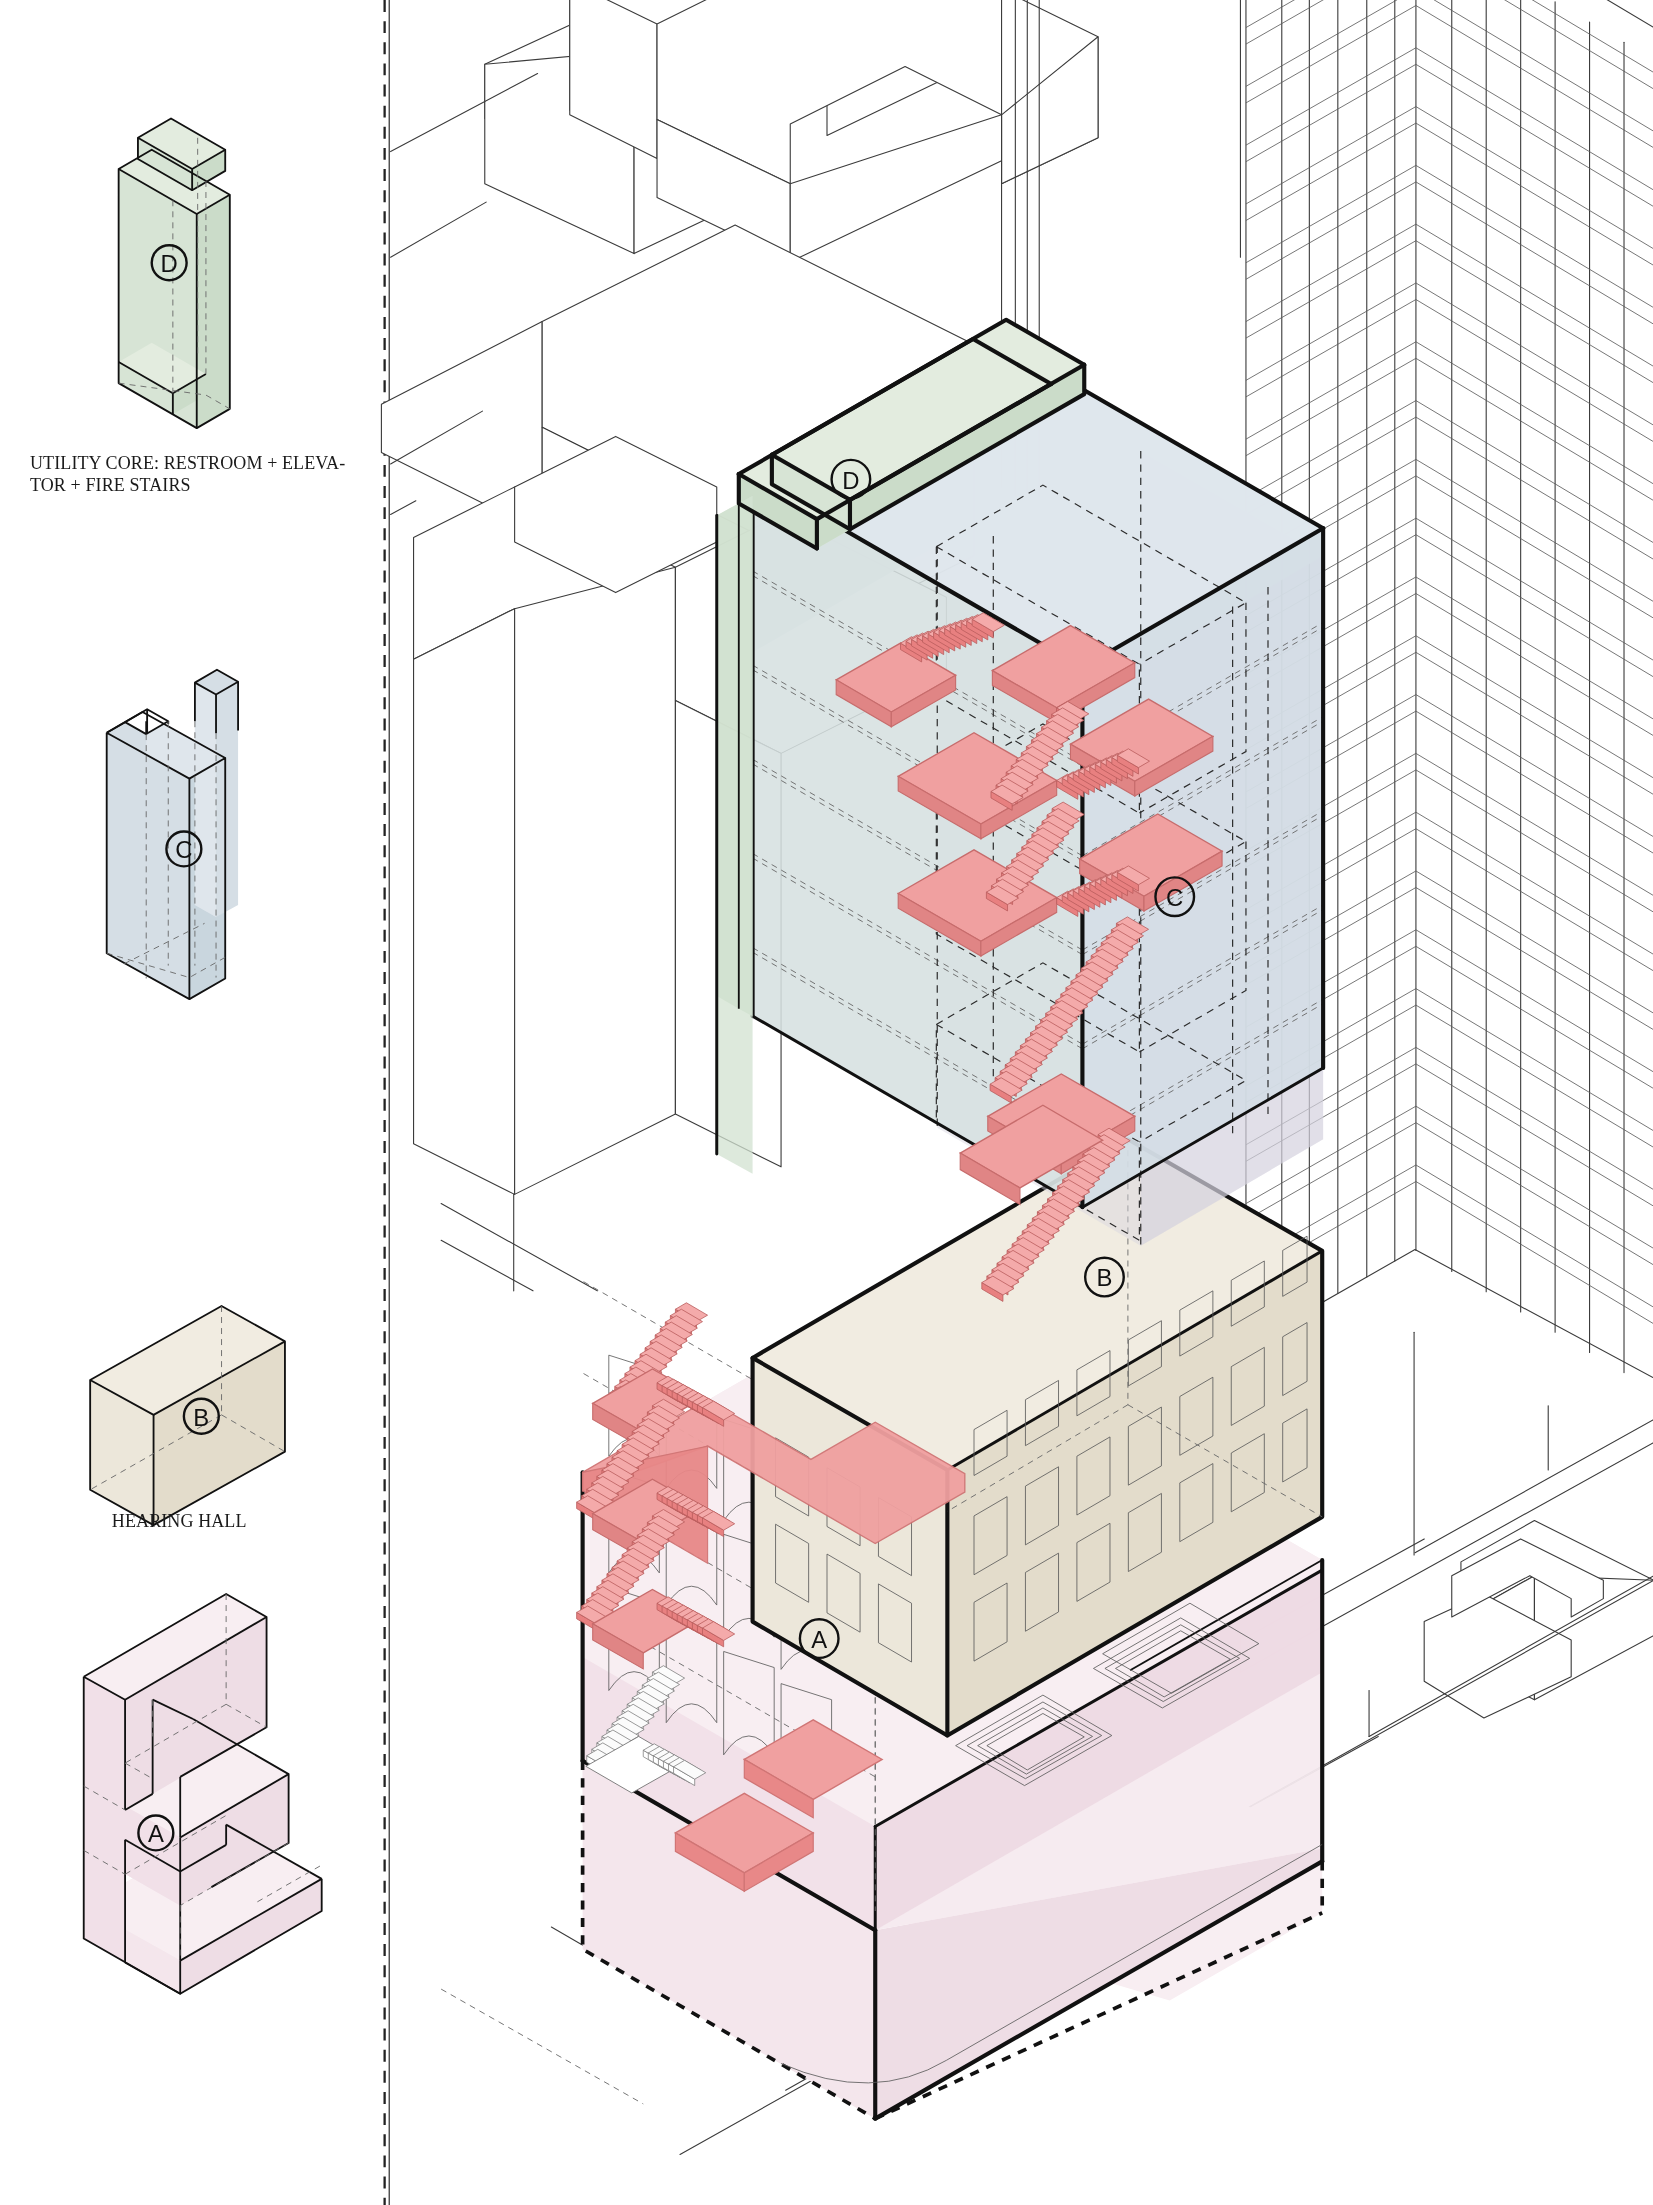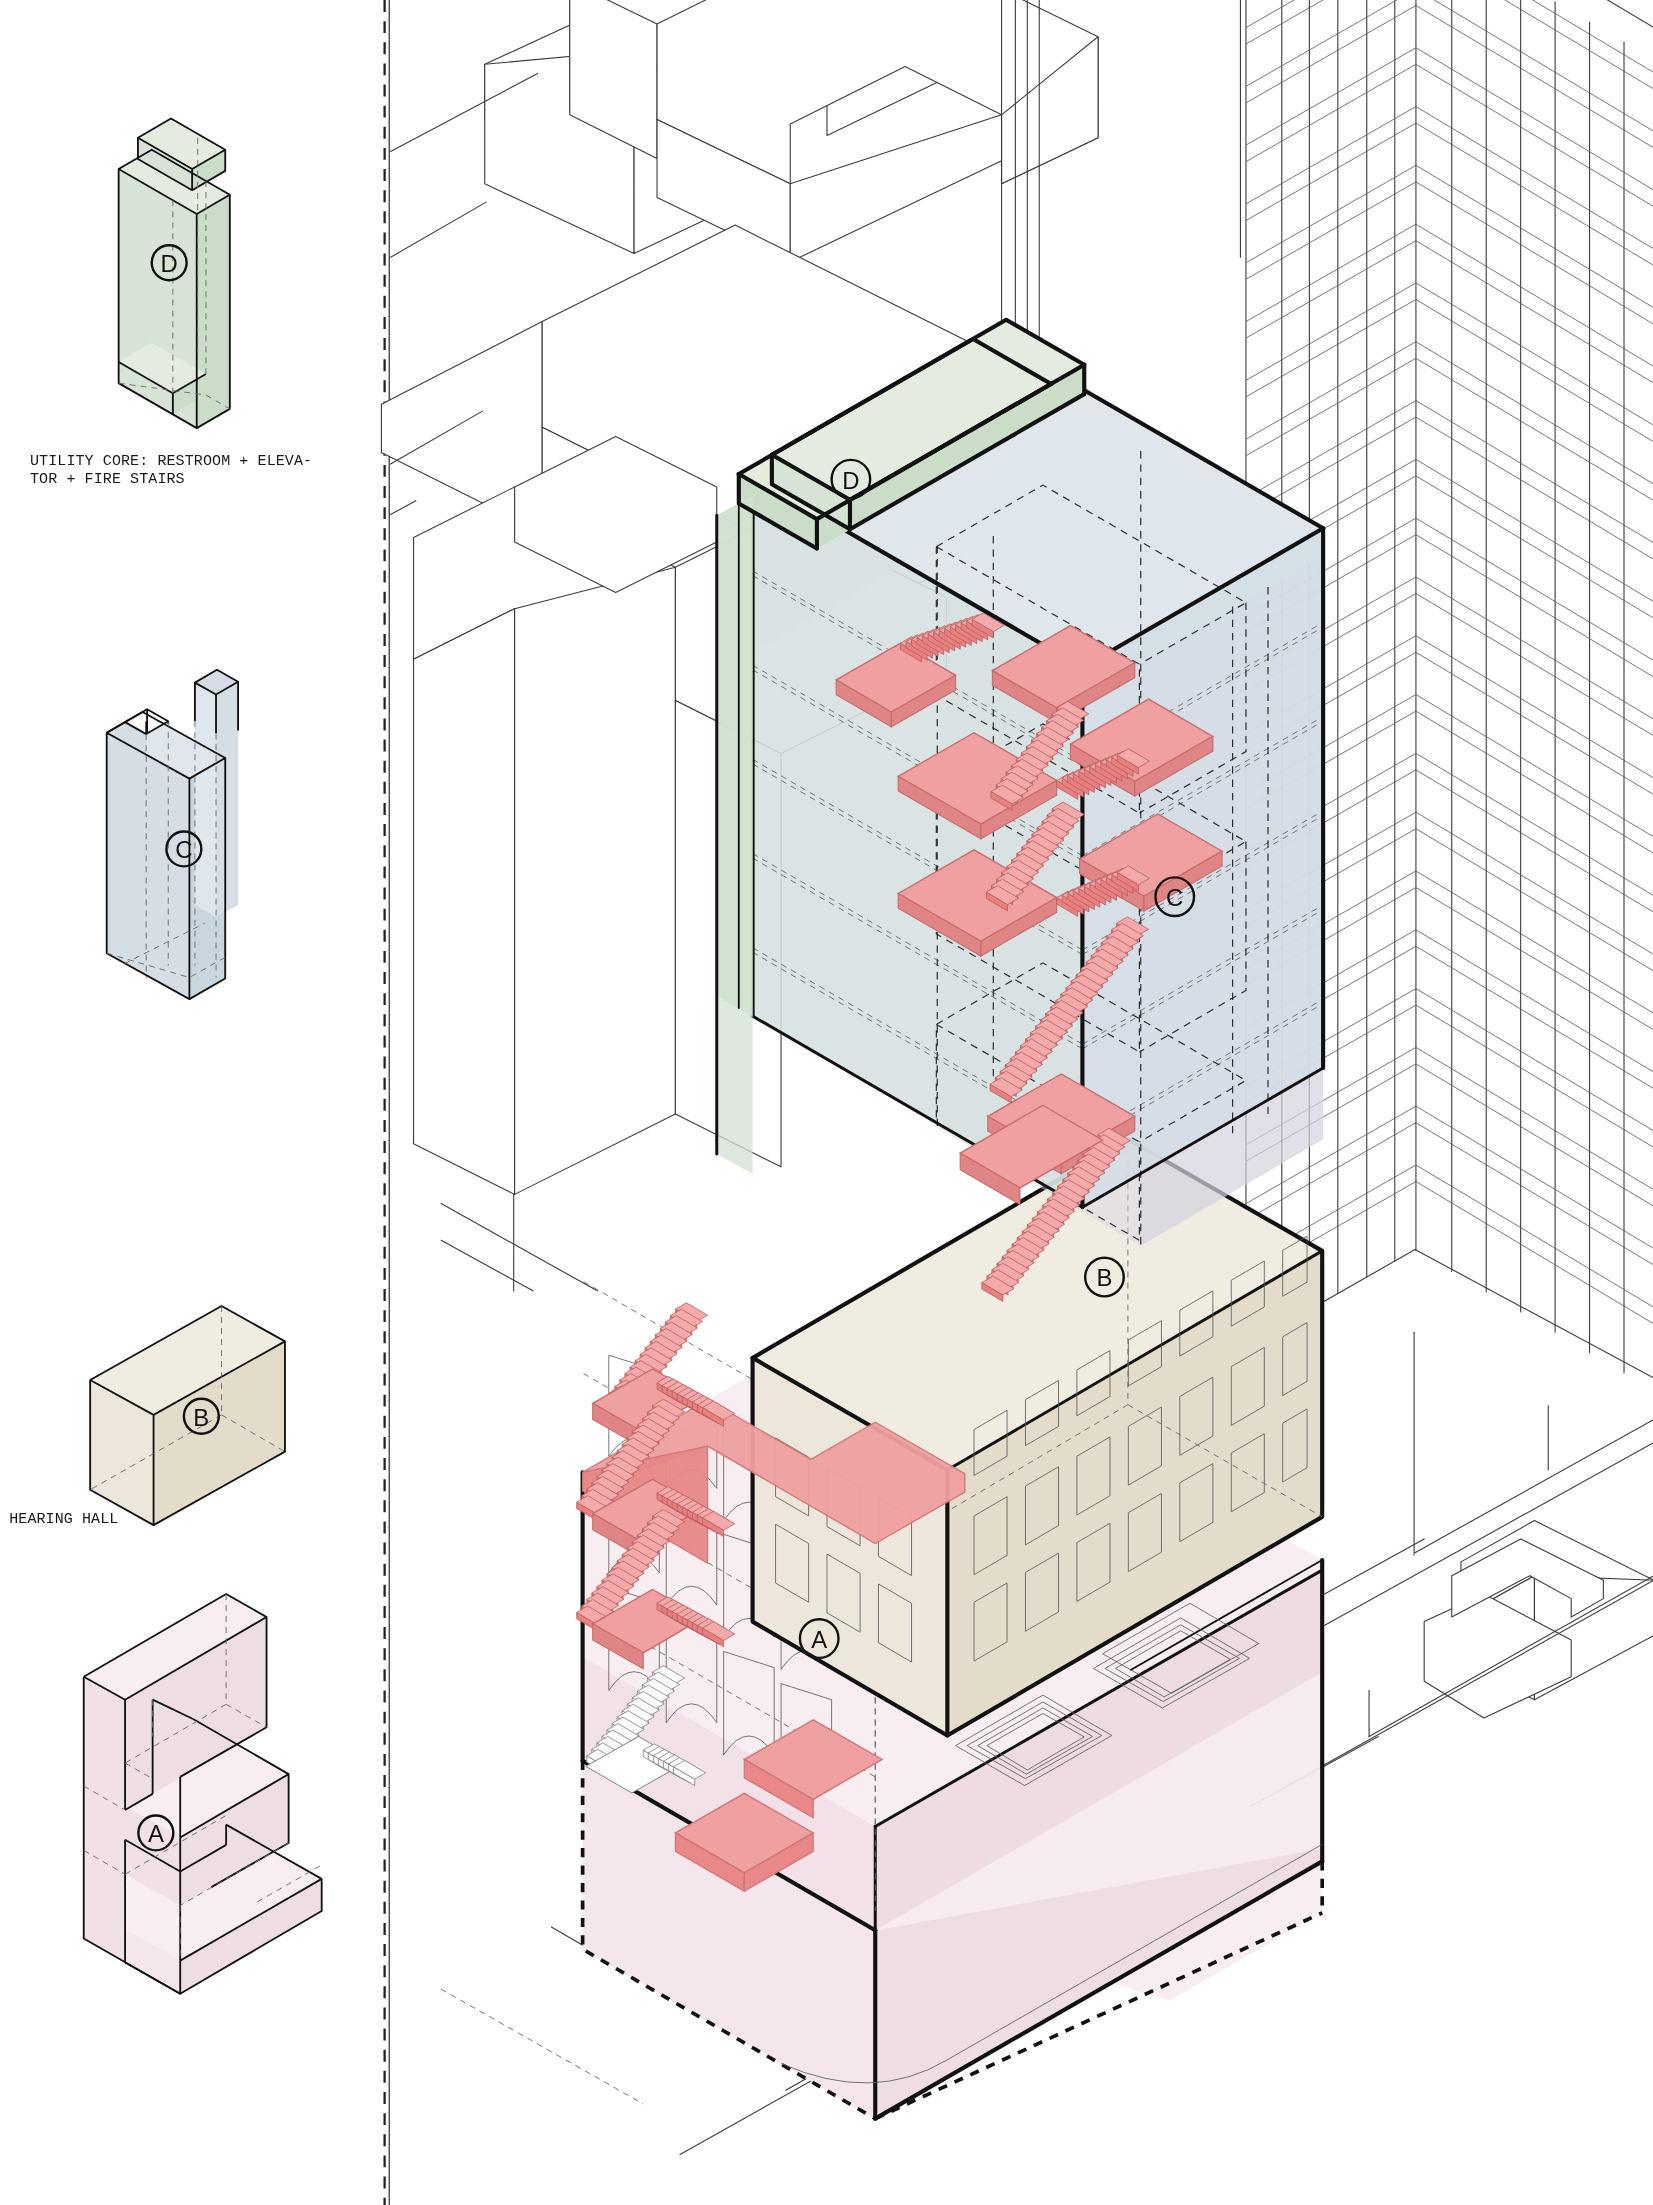--- a/index.html
+++ b/index.html
@@ -2,29 +2,29 @@
 <html style="font-size:7.4px"><head>
 <meta charset="utf-8">
 <title>Axonometric Program Diagram</title>
 <style>
   html,body{margin:0;padding:0;background:#ffffff;}
   body{width:1654px;height:2205px;font-family:"Liberation Sans",sans-serif;overflow:hidden;}
   #sheet{position:relative;width:1654px;height:2205px;background:#fff;}
   #sheet svg{position:absolute;left:0;top:0;}
   .legend-label{
     position:absolute;
-    font-family:Liberation Mono, monospace;
-    font-size:15px;
+    font-family:Liberation Serif, serif;
+    font-size:18px;
     line-height:1.22;
     letter-spacing:0.1px;
     color:#1a1a1a;
     font-weight:400;
     white-space:pre-line;
   }
-  .legend-label.centered{}
+  .legend-label.centered{text-align:center;}
 </style>
 </head>
 <body>
 
 <div id="sheet">
 
   <svg width="1654" height="2205" viewBox="0 0 3600 4800">
     <defs>
       <style type="text/css">
         .ln{fill:none;stroke:#3b3b3b;stroke-width:2.4;stroke-linejoin:round;stroke-linecap:round;}

